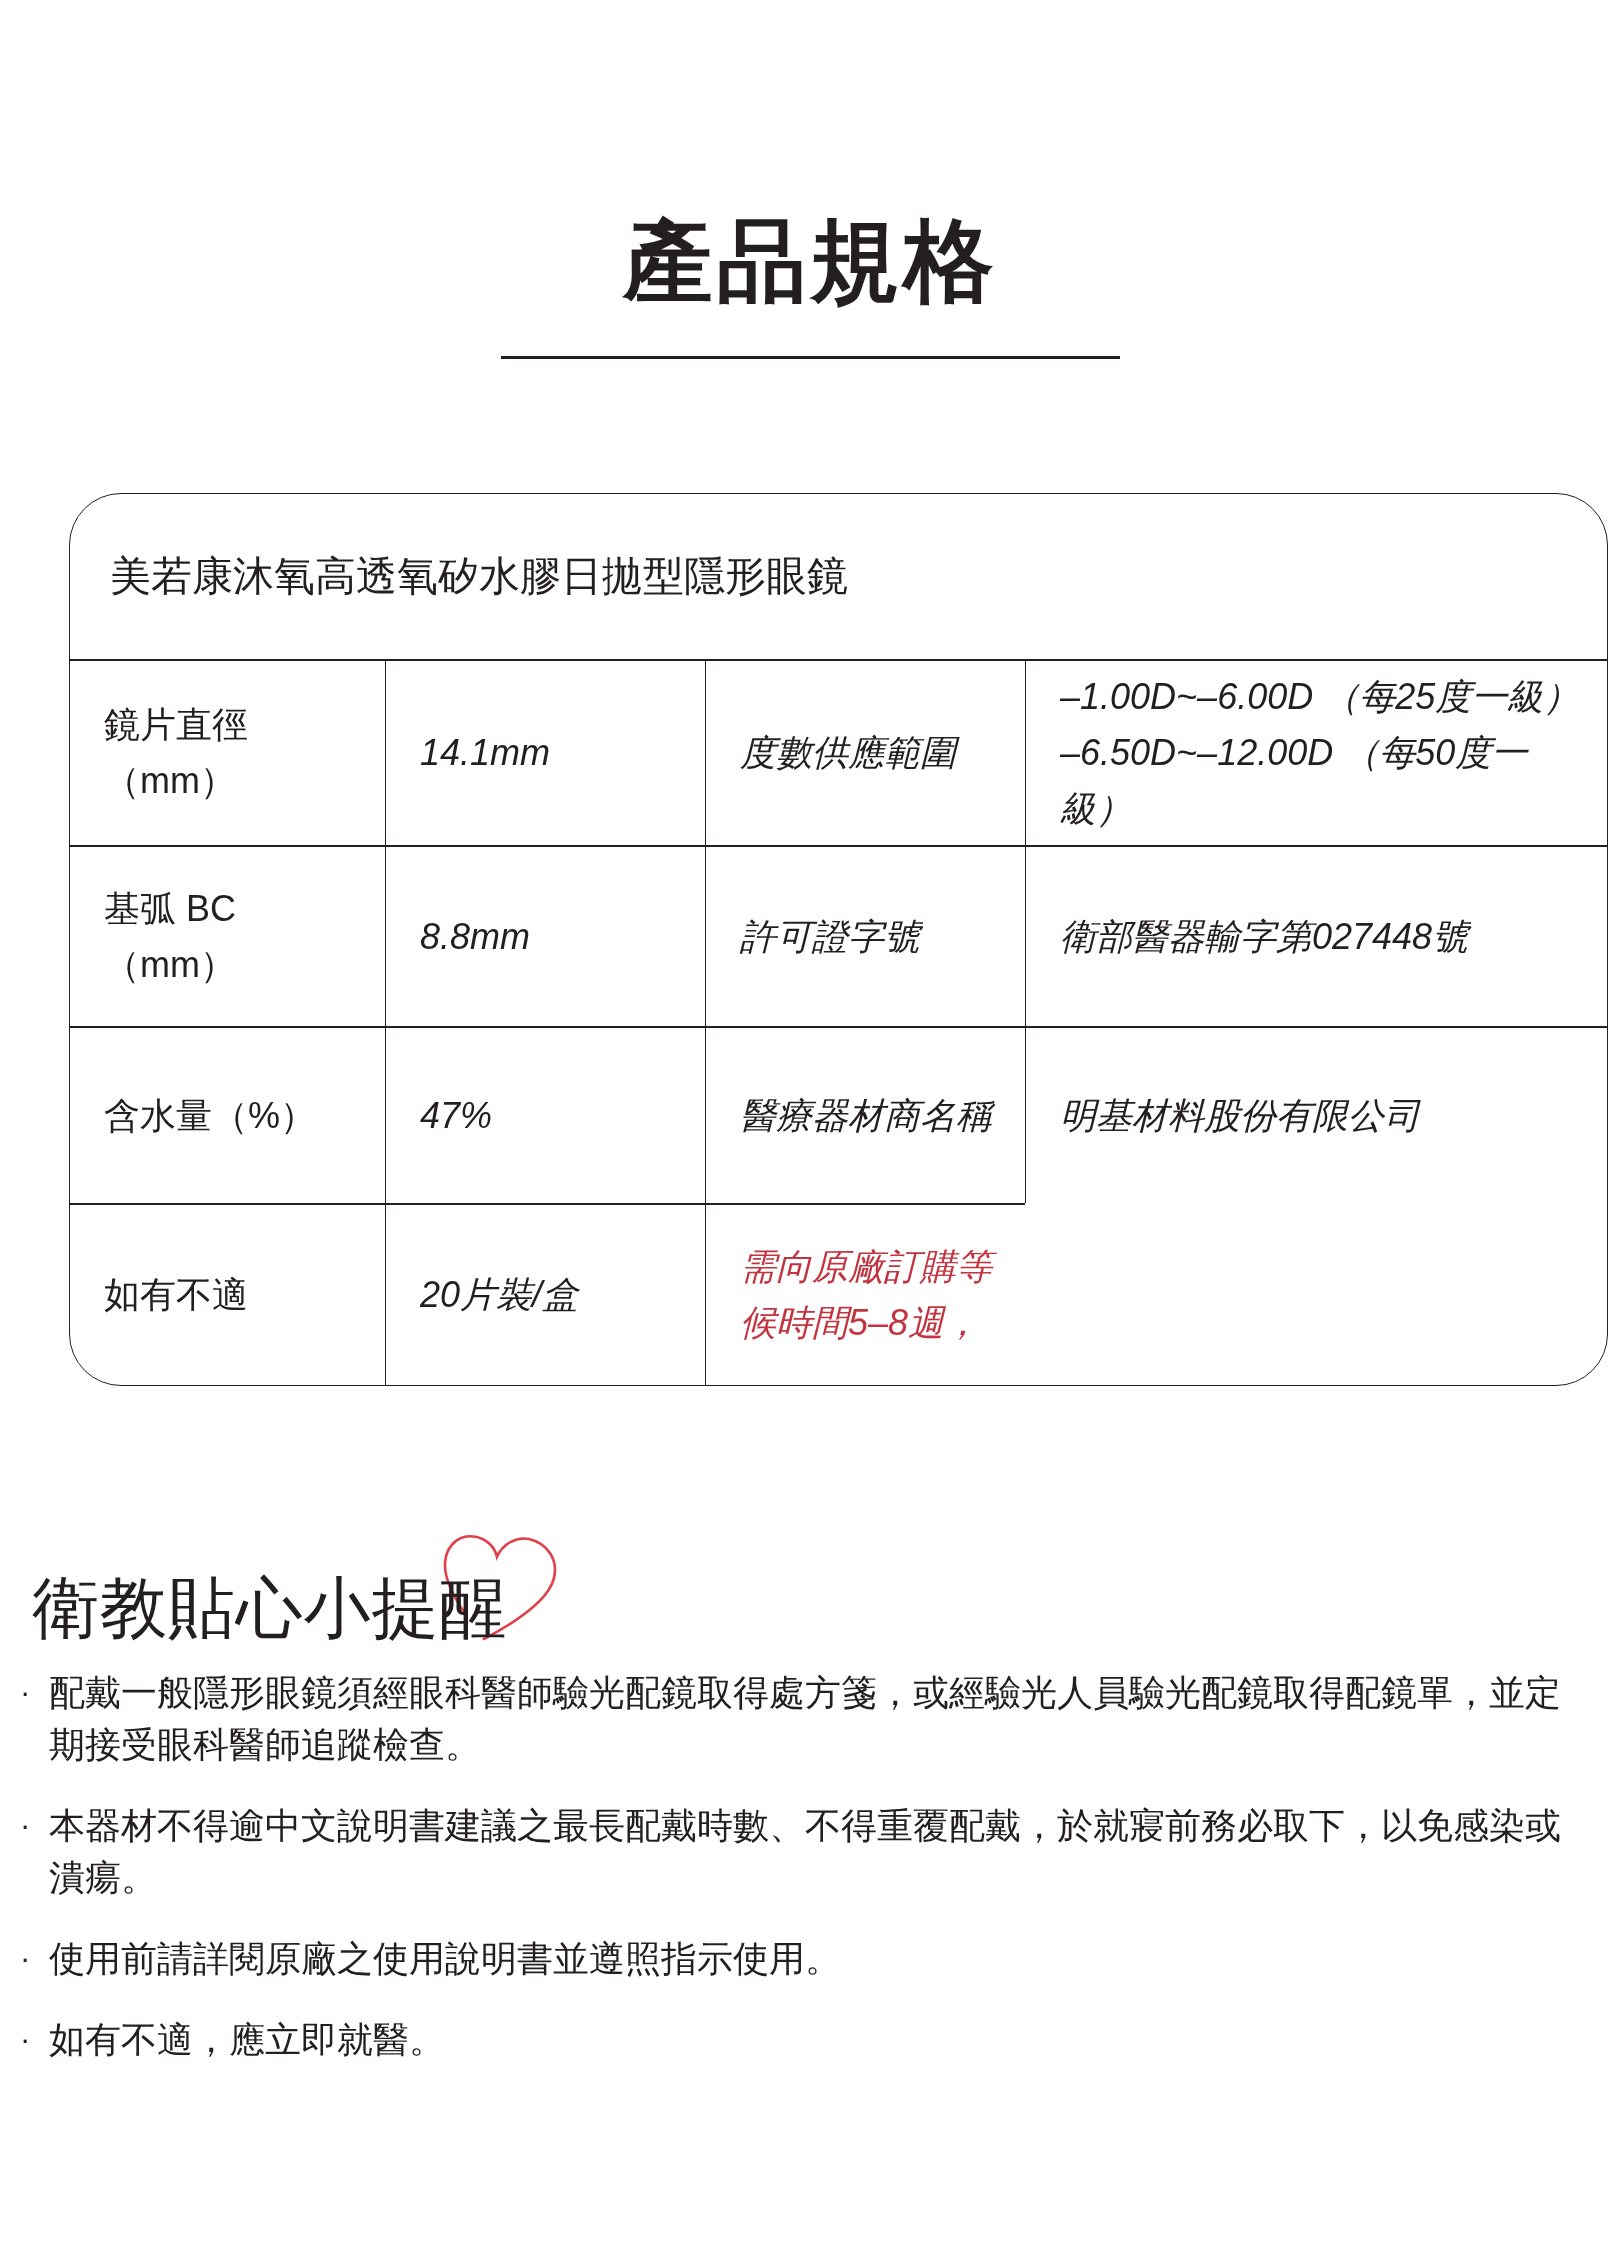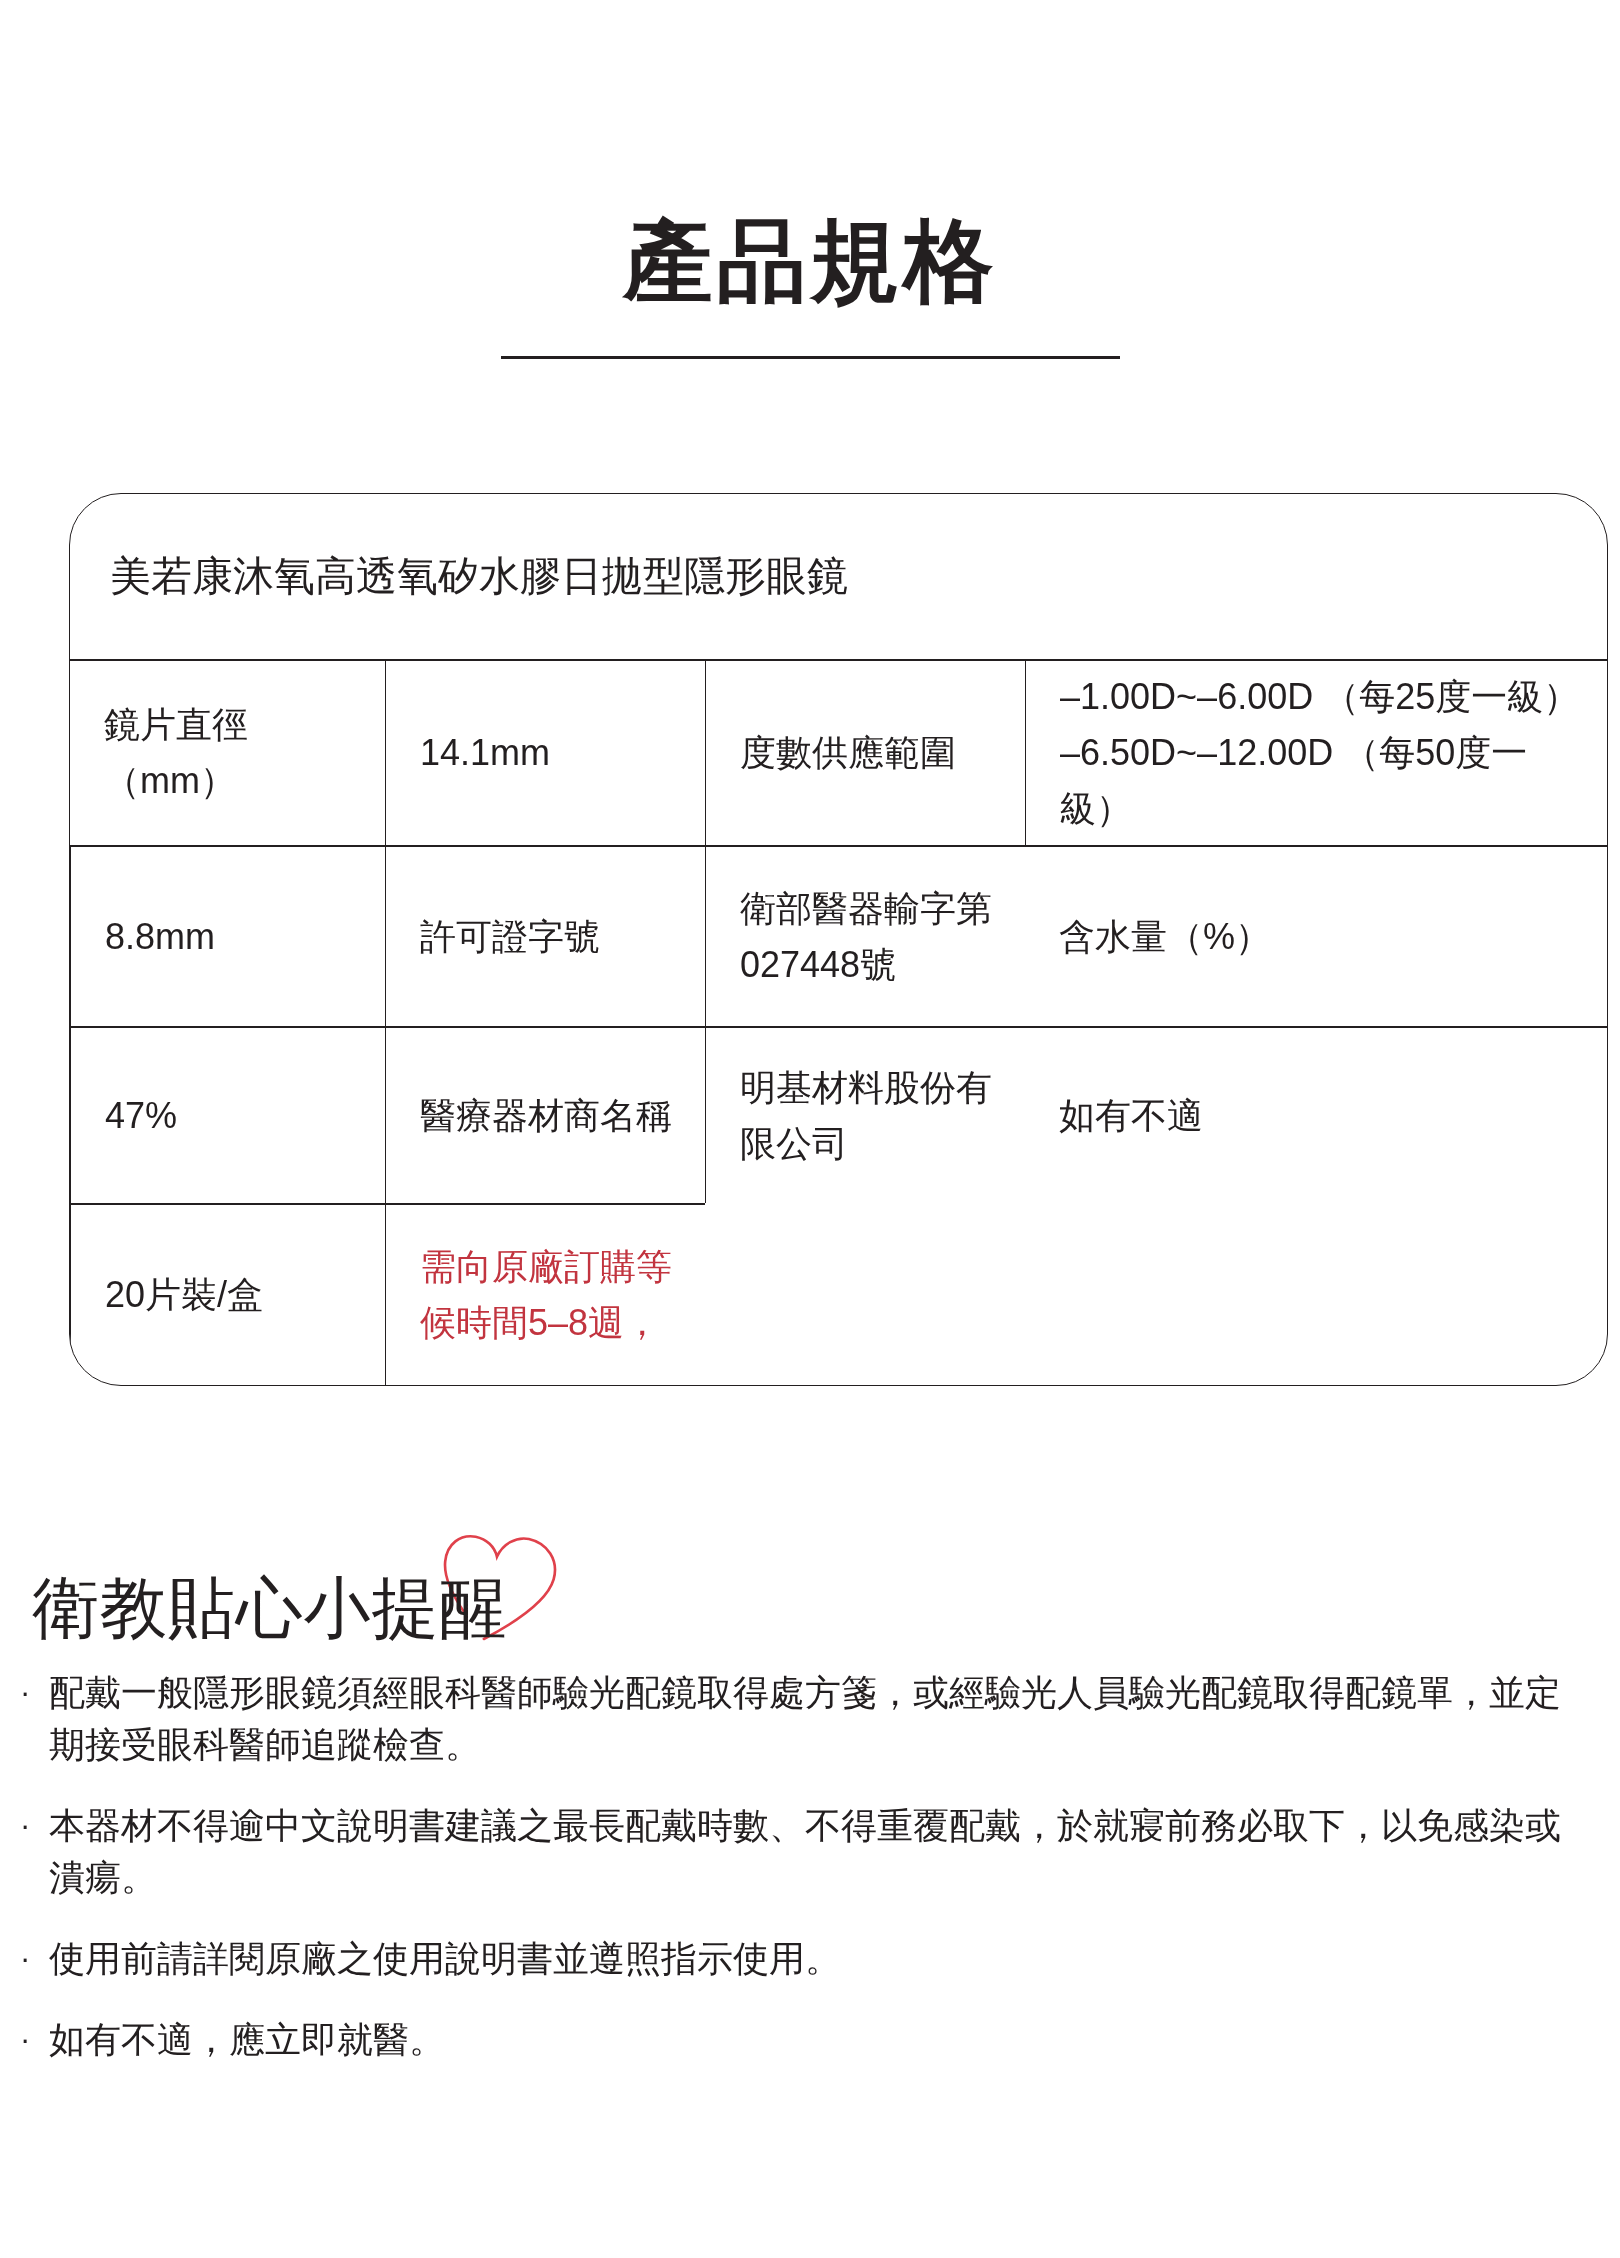--- a/index.html
+++ b/index.html
@@ -40,21 +40,21 @@
     padding-left:40px;
     font-size:41px;
   }
   .cell{
     display:flex;flex-direction:column;justify-content:center;
     padding-left:34px;padding-right:18px;
     font-size:36px;line-height:1.55;
     border-top:2.7px solid var(--ink,#231f20);
     box-sizing:border-box;
   }
-  .cell.vline{border-left:1.8px solid var(--ink,#231f20);}
+  .cell.vline{border-left:1.8px solid var(--ink,#231f20);font-style:italic;}
   .cell.red{color:var(--red,#c2343f);}
   
   .reminder-heading{
     position:absolute;top:1573px;left:32px;
     font-size:67px;font-weight:300;letter-spacing:0.9px;
     line-height:1.05;
     z-index:2;
   }
   .heart{
     position:absolute;top:1530px;left:438px;width:133px;height:122px;
@@ -91,20 +91,21 @@
     <div class="head">美若康沐氧高透氧矽水膠日拋型隱形眼鏡</div>
 
     <div class="cell">鏡片直徑（mm）</div>
     <div class="cell vline">14.1mm</div>
     <div class="cell vline">度數供應範圍</div>
     <div class="cell vline">
       <div>–1.00D~–6.00D （每25度一級）</div>
       <div>–6.50D~–12.00D （每50度一級）</div>
     </div>
 
+    <div class="cell">基弧 BC（mm）</div>
     <div class="cell vline">8.8mm</div>
     <div class="cell vline">許可證字號</div>
     <div class="cell vline">
       <div>衛部醫器輸字第027448號</div>
     </div>
 
     <div class="cell">含水量（%）</div>
     <div class="cell vline">47%</div>
     <div class="cell vline">醫療器材商名稱</div>
     <div class="cell vline">

